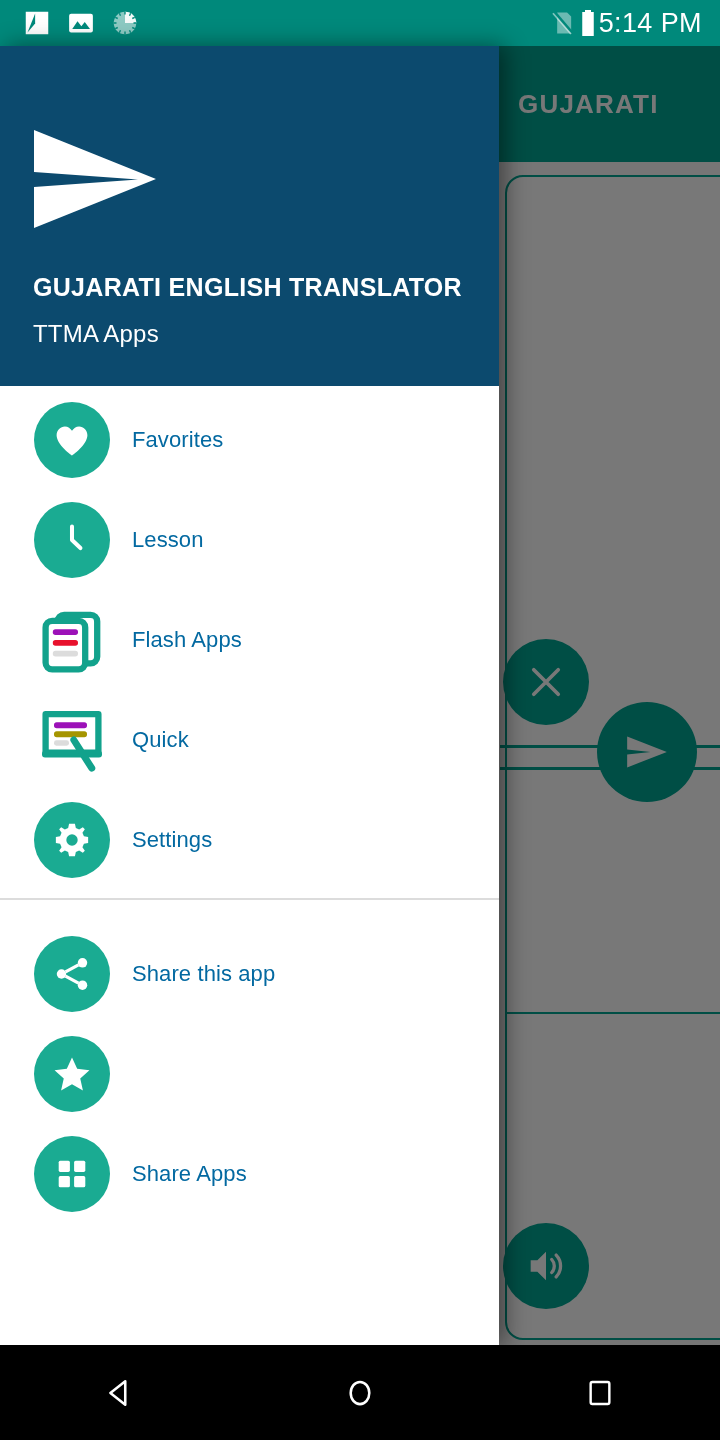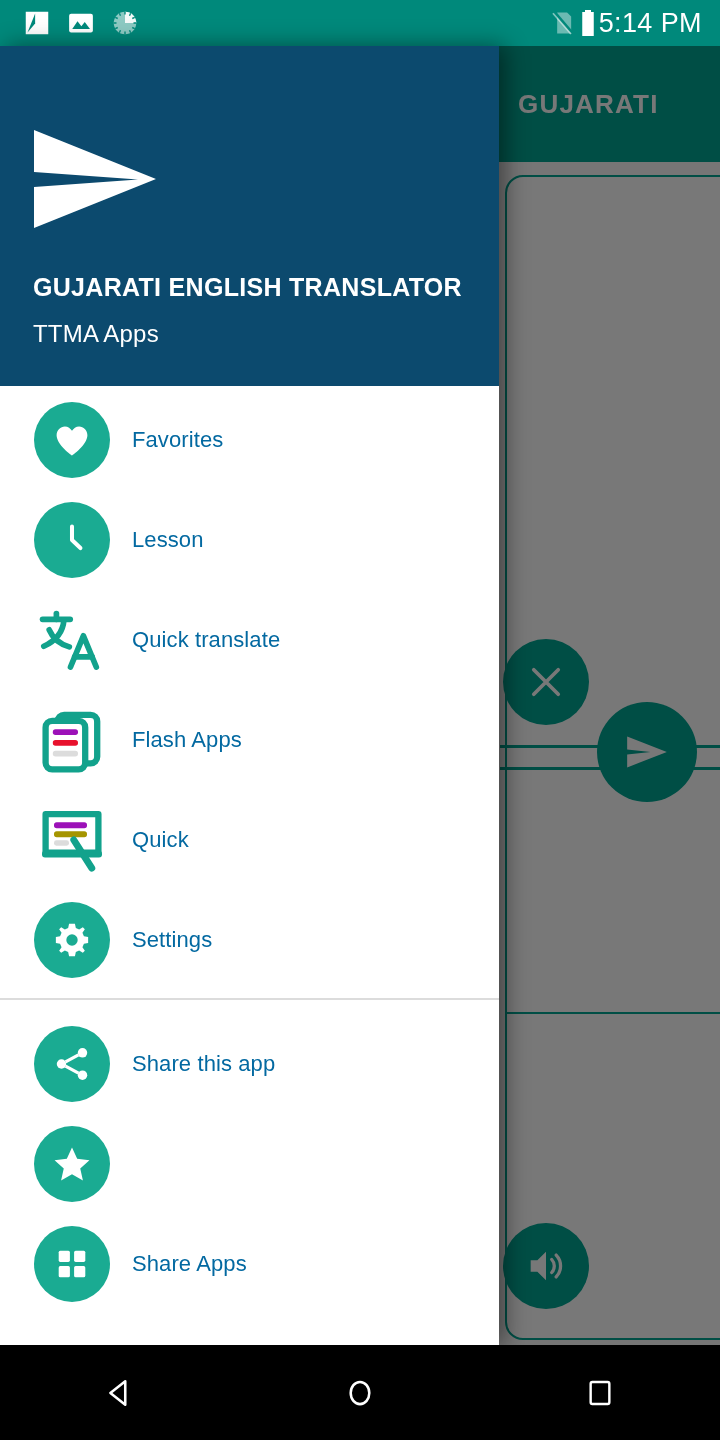--- a/index.html
+++ b/index.html
@@ -64,21 +64,21 @@
   #app-title {
     color:#ffffff; font-size:25px; font-weight:bold; line-height:1.32;
     letter-spacing:0.3px;
   }
   #app-subtitle {
     color:#ffffff; font-size:24px; font-weight:400; margin-top:16px;
     letter-spacing:0.2px;
   }
 
   #menu-primary { padding-top:4px; }
-  #menu-secondary { padding-top:14px; }
+  #menu-secondary { padding-top:24px; }
   #menu-divider { height:2px; background:#dcdcdc; margin:8px 0 0 0; width:499px; }
 
   .menu-item {
     display:flex; align-items:center; height:100px; padding-left:32px; cursor:pointer;
   }
   .menu-icon {
     width:80px; height:80px; flex:none;
     display:flex; align-items:center; justify-content:center;
   }
   .menu-label {
@@ -197,37 +197,20 @@
         <span class="menu-icon">
           <span class="circ">
             <svg width="44" height="44" viewBox="0 0 24 24">
               <path d="M12 4.6 L12 12 L16.6 16.4" stroke="#ffffff" stroke-width="2.2" fill="none" stroke-linecap="round" stroke-linejoin="round"></path>
             </svg>
           </span>
         </span>
         <span class="menu-label">Lesson</span>
       </div>
 
-      <div class="menu-item">
-        <span class="menu-icon">
-          <svg width="72" height="72" viewBox="0 0 24 24">
-            <g stroke="#12a28c" stroke-width="1.9" fill="none" stroke-linecap="round">
-              <path d="M2.2 5.1 H11.4"></path>
-              <path d="M6.8 3.2 V5.1"></path>
-              <path d="M9.3 5.4 C9.0 9.2 6.6 12.2 2.6 14.1"></path>
-              <path d="M4.4 8.6 C5.6 11.4 8.2 13.4 11.1 14.3"></path>
-            </g>
-            <g stroke="#12a28c" stroke-width="1.9" fill="none" stroke-linecap="round" stroke-linejoin="round">
-              <path d="M11.5 21 L15.8 10.6 L20.1 21"></path>
-              <path d="M12.9 17.6 H18.7"></path>
-            </g>
-          </svg>
-        </span>
-        <span class="menu-label">Quick translate</span>
-      </div>
 
       <div class="menu-item">
         <span class="menu-icon">
           <svg width="72" height="72" viewBox="0 0 24 24">
             <rect x="7.2" y="3.6" width="13.2" height="16.2" rx="2.2" fill="none" stroke="#12a28c" stroke-width="2.1"></rect>
             <rect x="3.2" y="5.6" width="13.2" height="16.2" rx="2.2" fill="#ffffff" stroke="#12a28c" stroke-width="2.1"></rect>
             <rect x="5.6" y="8.4" width="8.4" height="1.9" rx="0.9" fill="#9c11b8"></rect>
             <rect x="5.6" y="12.0" width="8.4" height="1.9" rx="0.9" fill="#e8112d"></rect>
             <rect x="5.6" y="15.6" width="8.4" height="1.9" rx="0.9" fill="#dcdcdc"></rect>
           </svg>

